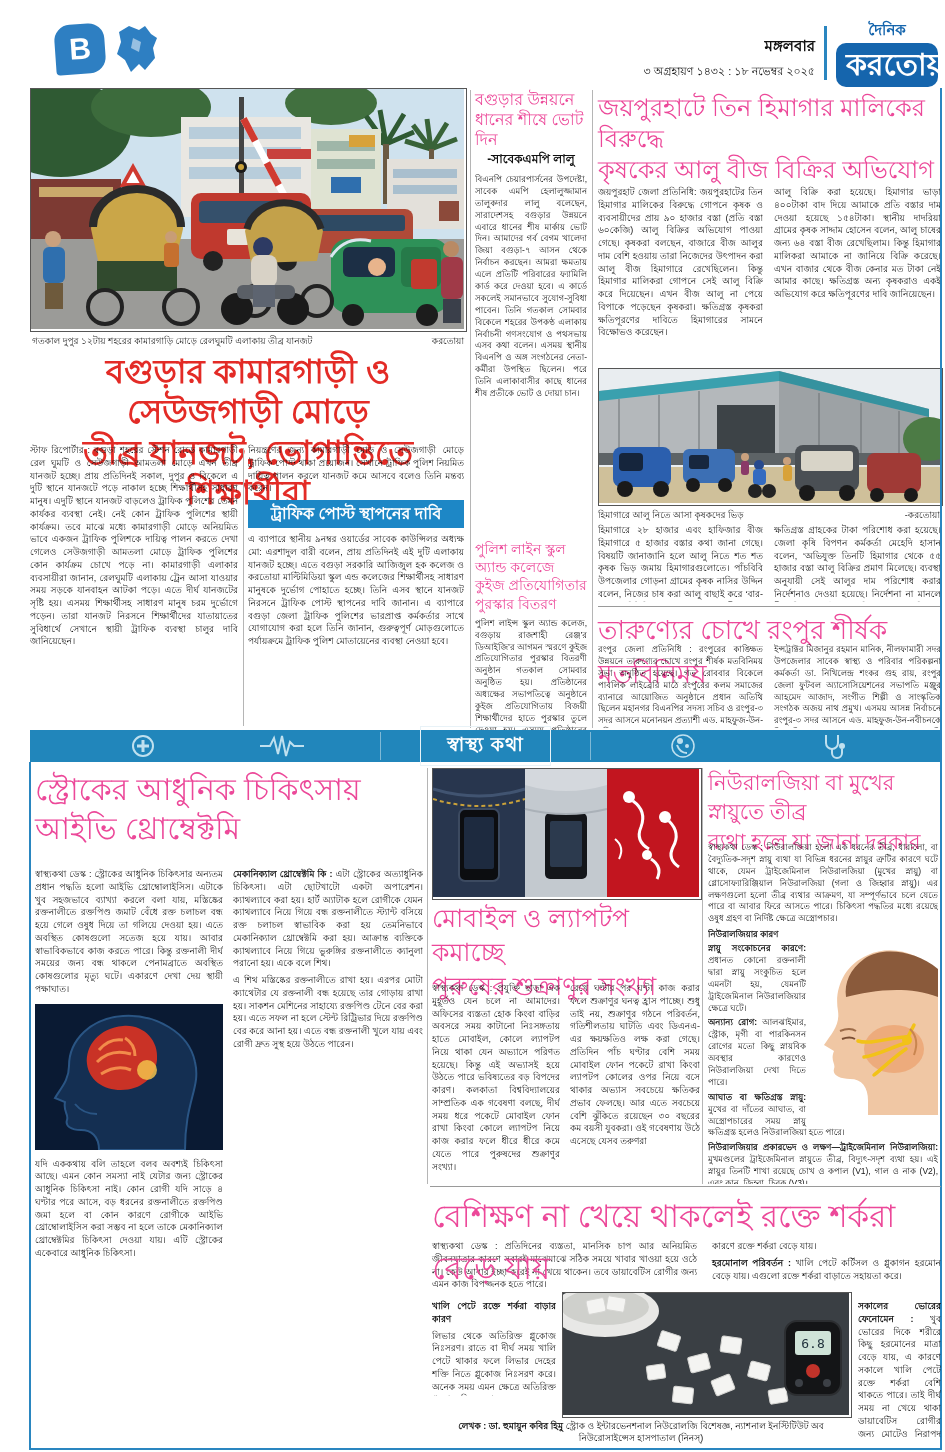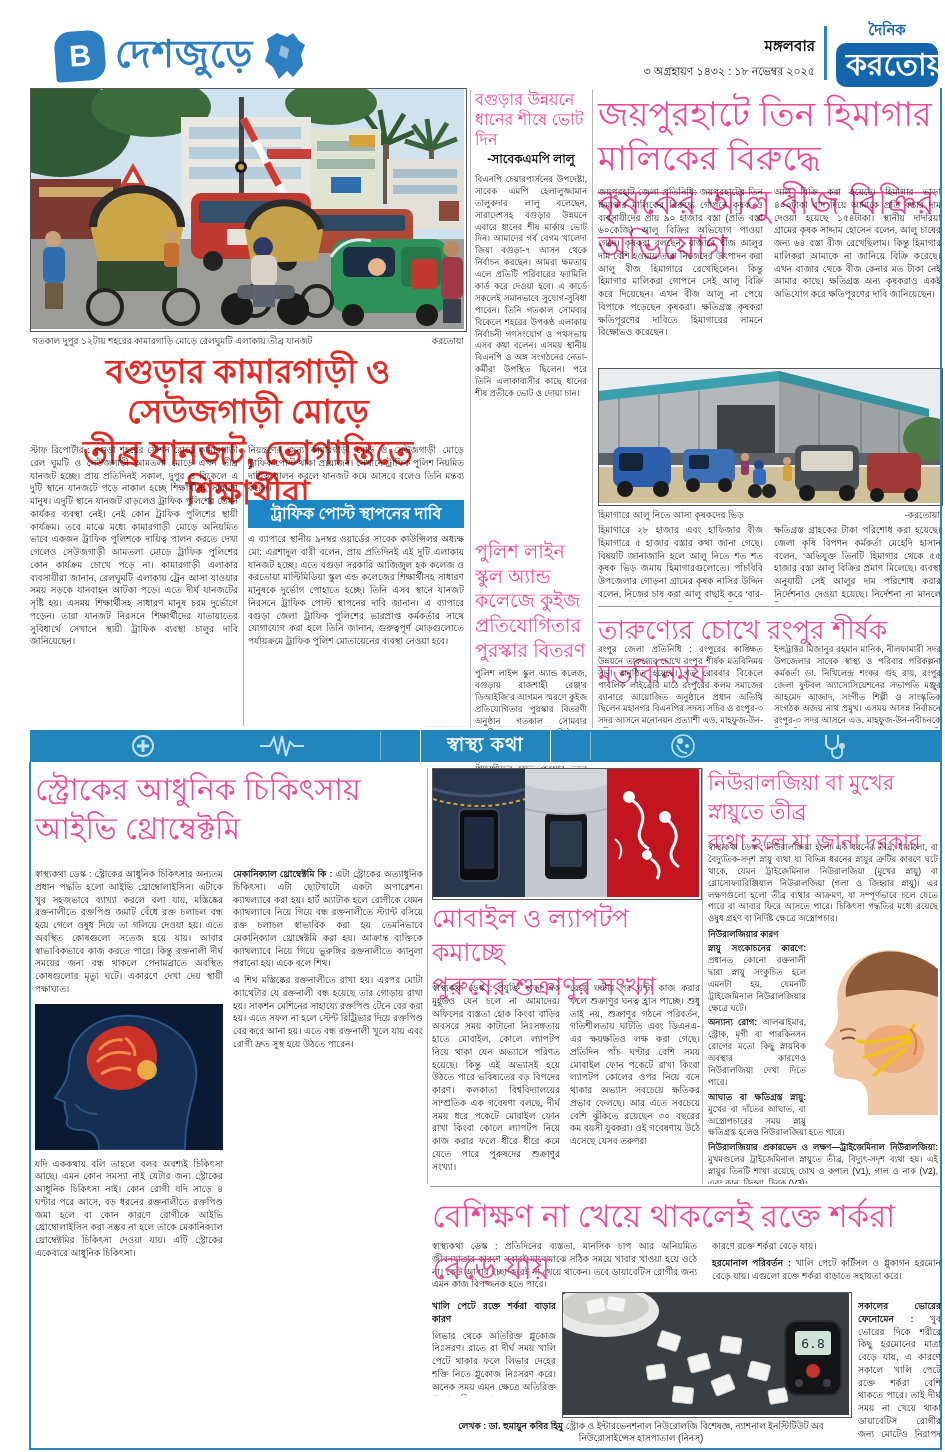--- a/index.html
+++ b/index.html
@@ -33,21 +33,20 @@
   .logo-word{color:#2e7fc2;font-weight:bold;font-size:38px;letter-spacing:1px;}
   .items p{margin:0 0 3px 0;}
 </style>
 </head>
 <body>
 
 <div id="page">
 
   <div class="abs" style="left:55px;top:24px;display:flex;align-items:center;gap:10px;">
     <div class="logo-badge">B</div>
-    <div class="logo-word">দেশজুড়ে</div>
     <svg width="44" height="50" viewBox="0 0 44 50">
       <path d="M14 2 L24 6 L30 2 L36 10 L42 14 L38 24 L40 34 L30 46 L24 40 L16 48 L10 36 L2 30 L6 18 L4 8 Z" fill="#2e7fc2"></path>
       <path d="M18 14 L26 18 L24 28 L16 24 Z" fill="#fff" opacity="0.5"></path>
     </svg>
   </div>
   <div class="abs" style="left:620px;top:34px;width:195px;text-align:right;">
     <div style="font-weight:bold;font-size:15px;">মঙ্গলবার</div>
     <div style="font-size:11px;margin-top:4px;">৩ অগ্রহায়ণ ১৪৩২ : ১৮ নভেম্বর ২০২৫</div>
   </div>
   <div class="abs blue-line" style="left:824px;top:26px;width:3px;height:54px;"></div>
@@ -166,26 +165,26 @@
   <div class="abs rule-v" style="left:470px;top:90px;height:638px;"></div>
   <div class="abs rule-v" style="left:592px;top:90px;height:638px;"></div>
 
   <div class="abs" style="left:475px;top:90px;width:112px;">
     <div class="hl" style="font-size:16px;line-height:1.25;">বগুড়ার উন্নয়নে ধানের শীষে ভোট দিন</div>
     <div class="byline">-সাবেকএমপি লালু</div>
     <div class="body-sm jt" style="margin-top:4px;height:296px;overflow:hidden;">বিএনপি চেয়ারপার্সনের উপদেষ্টা, সাবেক এমপি হেলালুজ্জামান তালুকদার লালু বলেছেন, সারাদেশসহ বগুড়ার উন্নয়নে এবারে ধানের শীষ মার্কায় ভোট দিন। আমাদের গর্ব বেগম খালেদা জিয়া বগুড়া-৭ আসন থেকে নির্বাচন করছেন। আমরা ক্ষমতায় এলে প্রতিটি পরিবারের ফ্যামিলি কার্ড করে দেওয়া হবে। এ কার্ডে সকলেই সমানভাবে সুযোগ-সুবিধা পাবেন। তিনি গতকাল সোমবার বিকেলে শহরের উপকণ্ঠ এলাকায় নির্বাচনী গণসংযোগ ও পথসভায় এসব কথা বলেন। এসময় স্থানীয় বিএনপি ও অঙ্গ সংগঠনের নেতা-কর্মীরা উপস্থিত ছিলেন। পরে তিনি এলাকাবাসীর কাছে ধানের শীষ প্রতীকে ভোট ও দোয়া চান।</div>
   </div>
 
   <div class="abs" style="left:475px;top:540px;width:112px;">
-    <div class="hl" style="font-size:19px;line-height:1.3;">পুলিশ লাইন স্কুল অ্যান্ড কলেজে কুইজ প্রতিযোগিতার পুরস্কার বিতরণ</div>
+    <div class="hl" style="font-size:14px;line-height:1.3;">পুলিশ লাইন স্কুল অ্যান্ড কলেজে কুইজ প্রতিযোগিতার পুরস্কার বিতরণ</div>
     <div class="body-sm jt" style="margin-top:5px;height:128px;overflow:hidden;">পুলিশ লাইন্স স্কুল অ্যান্ড কলেজ, বগুড়ায় রাজশাহী রেঞ্জ’র ডিআইজি’র আগমন স্মরণে কুইজ প্রতিযোগিতার পুরস্কার বিতরণী অনুষ্ঠান গতকাল সোমবার অনুষ্ঠিত হয়। প্রতিষ্ঠানের অধ্যক্ষের সভাপতিত্বে অনুষ্ঠানে কুইজ প্রতিযোগিতায় বিজয়ী শিক্ষার্থীদের হাতে পুরস্কার তুলে দেওয়া হয়। এসময় প্রতিষ্ঠানের শিক্ষক-শিক্ষার্থীরা উপস্থিত ছিলেন।</div>
   </div>
 
   <div class="abs" style="left:598px;top:92px;width:343px;">
-    <div class="hl" style="font-size:34px;line-height:1.3;">
+    <div class="hl" style="font-size:24px;line-height:1.3;">
       <span>জয়পুরহাটে তিন হিমাগার মালিকের বিরুদ্ধে</span><br>
       <span>কৃষকের আলু বীজ বিক্রির অভিযোগ</span>
     </div>
   </div>
   <div class="abs body-txt jt" style="left:598px;top:186px;width:165px;height:178px;overflow:hidden;">জয়পুরহাট জেলা প্রতিনিধি: জয়পুরহাটের তিন হিমাগার মালিকের বিরুদ্ধে গোপনে কৃষক ও ব্যবসায়ীদের প্রায় ৯০ হাজার বস্তা (প্রতি বস্তা ৬০কেজি) আলু বিক্রির অভিযোগ পাওয়া গেছে। কৃষকরা বলছেন, বাজারে বীজ আলুর দাম বেশি হওয়ায় তারা নিজেদের উৎপাদন করা আলু বীজ হিমাগারে রেখেছিলেন। কিন্তু হিমাগার মালিকরা গোপনে সেই আলু বিক্রি করে দিয়েছেন। এখন বীজ আলু না পেয়ে বিপাকে পড়েছেন কৃষকরা। ক্ষতিগ্রস্ত কৃষকরা ক্ষতিপূরণের দাবিতে হিমাগারের সামনে বিক্ষোভও করেছেন।</div>
   <div class="abs body-txt jt" style="left:774px;top:186px;width:167px;height:178px;overflow:hidden;">আলু বিক্রি করা হয়েছে। হিমাগার ভাড়া ৪০০টাকা বাদ দিয়ে আমাকে প্রতি বস্তার দাম দেওয়া হয়েছে ১৫৪টাকা। স্থানীয় দাদরিয়া গ্রামের কৃষক সাদ্দাম হোসেন বলেন, আলু চাষের জন্য ৬৪ বস্তা বীজ রেখেছিলাম। কিন্তু হিমাগার মালিকরা আমাকে না জানিয়ে বিক্রি করেছে। এখন বাজার থেকে বীজ কেনার মত টাকা নেই আমার কাছে। ক্ষতিগ্রস্ত অন্য কৃষকরাও একই অভিযোগ করে ক্ষতিপূরণের দাবি জানিয়েছেন।</div>
 
   <div class="abs frame" style="left:598px;top:368px;width:343px;height:136px;">
     <svg class="photo" width="341" height="134" viewBox="0 0 341 134" preserveAspectRatio="none">
       <rect width="341" height="134" fill="#e9edf0"></rect>

